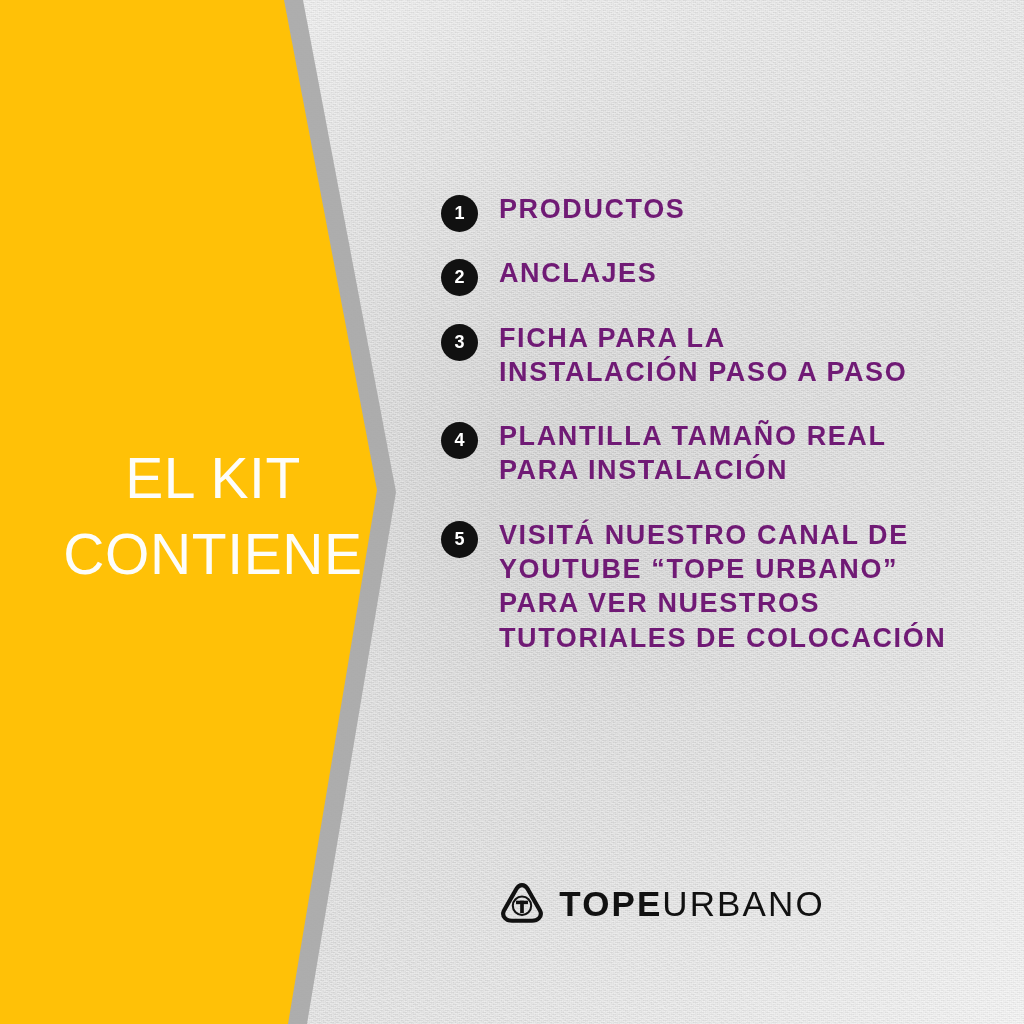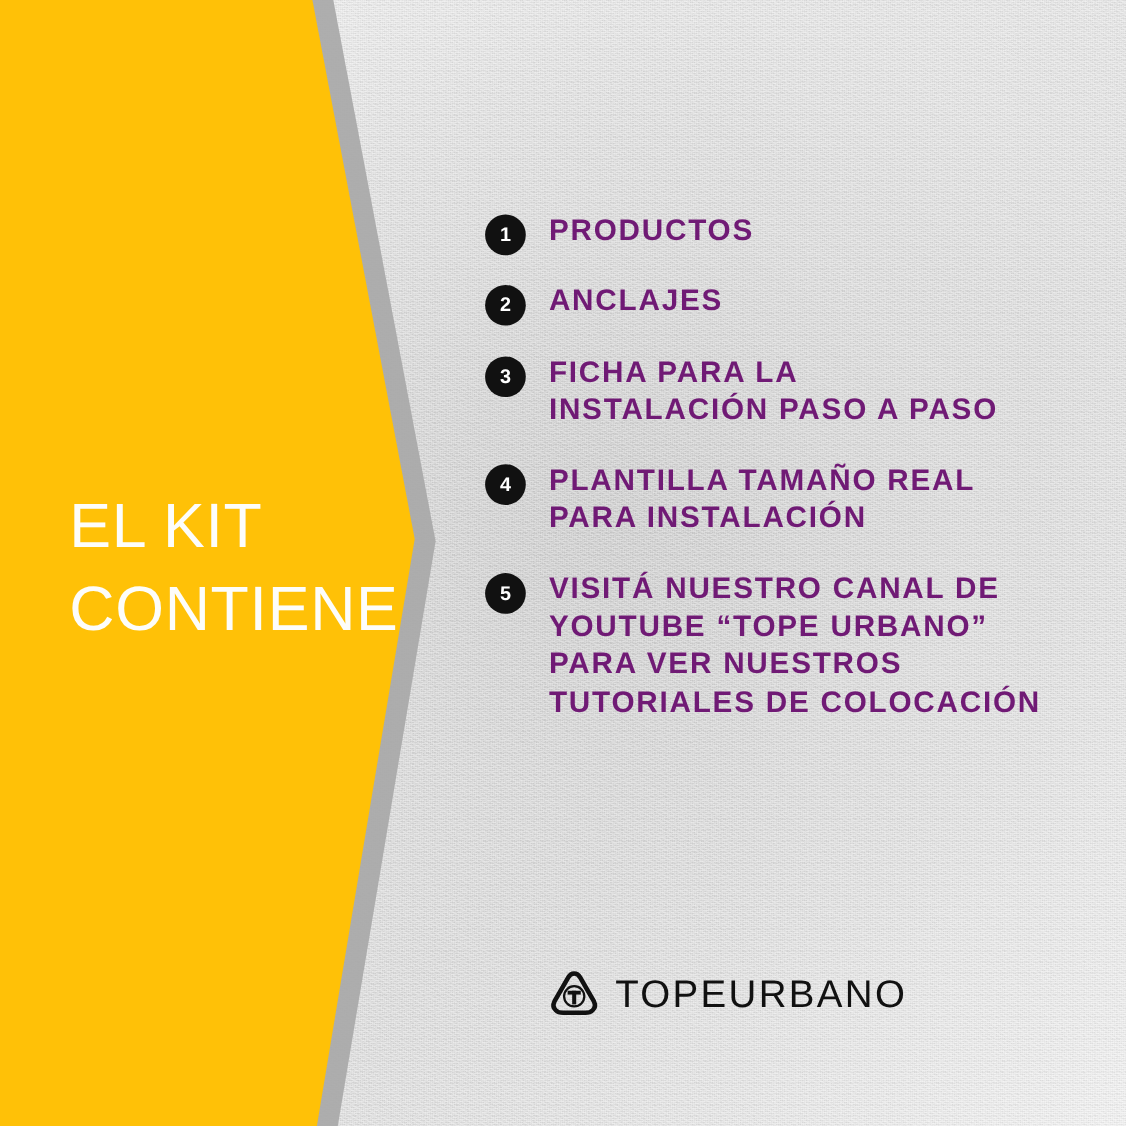--- a/index.html
+++ b/index.html
@@ -79,20 +79,21 @@
     position: absolute;
     left: 63px;
     top: 441px;
     width: 300px;
     color: #fdfdfa;
     font-size: 57px;
     line-height: 1.33;
     font-weight: 300;
     letter-spacing: 0.6px;
     white-space: pre-line;
+    text-align: center;
   }
 
   
   .list {
     position: absolute;
     left: 441px;
     top: 192px;
     width: 560px;
   }
   .list-item {
@@ -148,21 +149,21 @@
     height: 46px;
     display: block;
   }
   .logo-word {
     font-size: 35px;
     line-height: 1;
     letter-spacing: 2.1px;
     color: #111111;
     white-space: nowrap;
   }
-  .logo-word .w-bold { font-weight: 400; }
+  .logo-word .w-bold { font-weight: 700; }
   .logo-word .w-light { font-weight: 300; margin-top: 32px; }
   .logo-url {
     margin-top: 9px;
     padding-left: 300px;
     font-size: 19px;
     font-weight: 400;
     letter-spacing: 0.2px;
     color: #1c1c1c;
   }
 </style>

